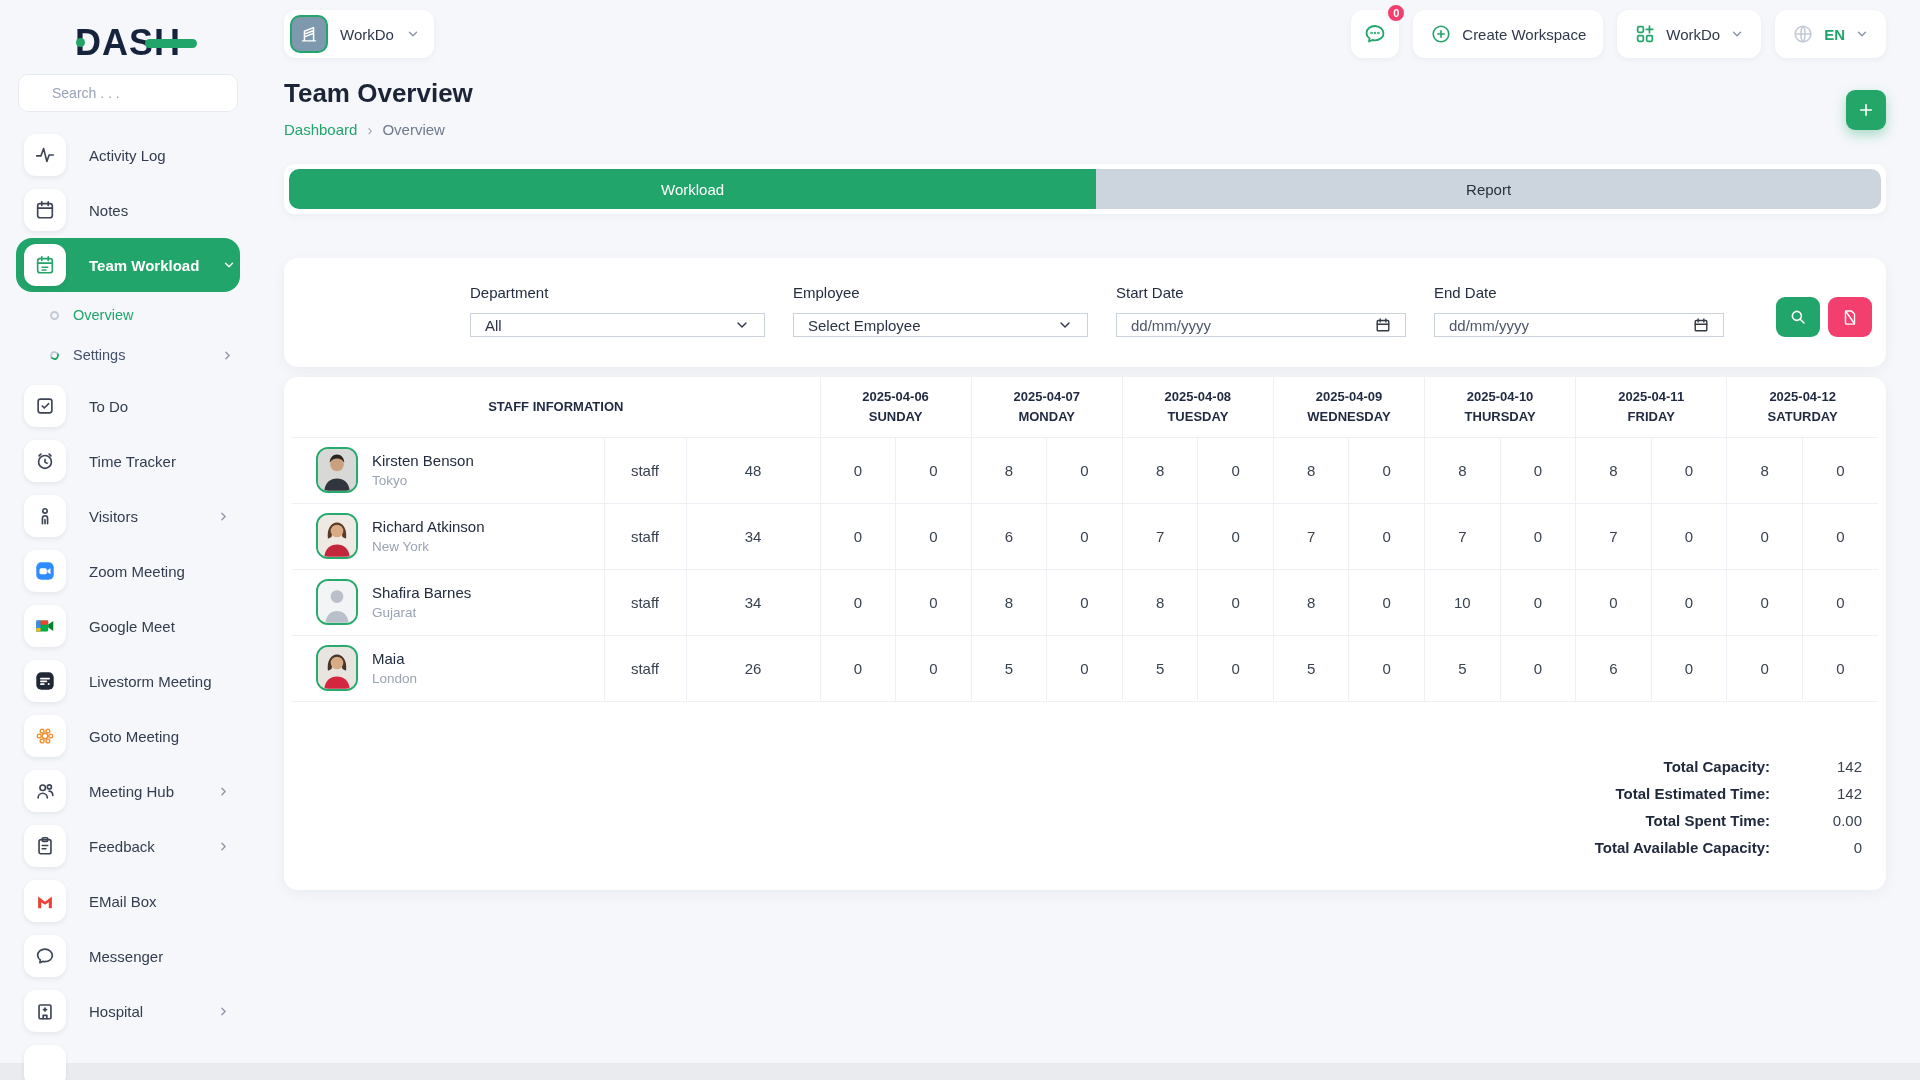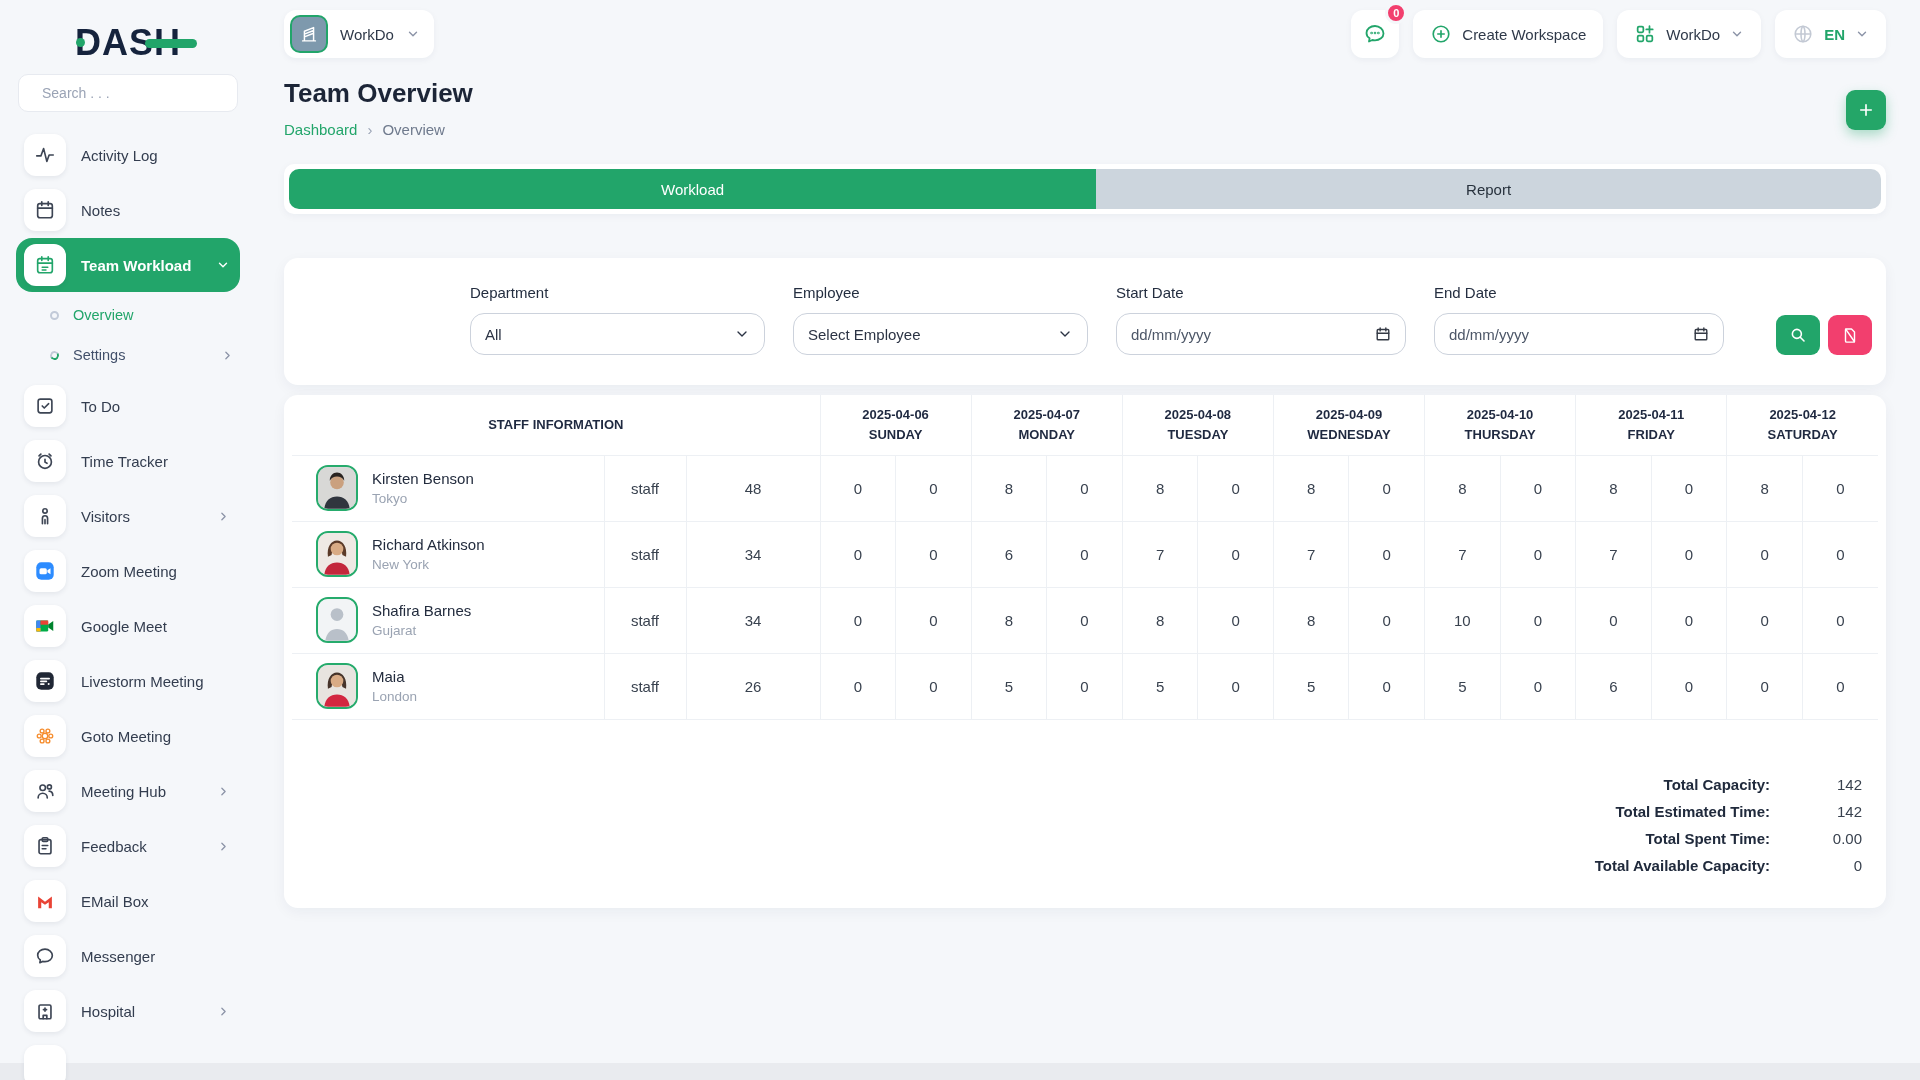--- a/index.html
+++ b/index.html
@@ -9,25 +9,25 @@
 
   
   .bottom-bar{position:absolute;left:0;right:0;bottom:0;height:17px;background:#e9ebef;z-index:0}
 
   
   .sidebar{position:absolute;top:0;left:0;width:256px;height:1080px;padding:0 16px;z-index:2;overflow:hidden}
   .logo{height:64px;display:flex;align-items:flex-end;justify-content:center}
   .logo-inner{position:relative;font-size:36px;font-weight:800;letter-spacing:1px;color:#15233d}
   .logo-inner::before{content:"";position:absolute;left:1px;top:16px;width:9px;height:9px;border-radius:50%;background:#22a56a}
   .logo-inner::after{content:"";position:absolute;right:-16px;top:17px;width:52px;height:9px;border-radius:5px;background:#22a56a}
-  .search-box{height:38px;background:#fff;border:1px solid #e7eaf0;border-radius:10px;display:flex;align-items:center;gap:9px;padding:0 14px;margin:10px 2px 16px}
+  .search-box{height:38px;background:#fff;border:1px solid #e7eaf0;border-radius:10px;display:flex;align-items:center;gap:9px;padding:0 24px;margin:10px 2px 16px}
   .search-box input{border:0;outline:0;flex:1;font:14px "Liberation Sans",sans-serif;color:#55607a;background:transparent}
   .search-box input::placeholder{color:#9aa3b5}
   .nav{display:flex;flex-direction:column}
-  .nav-item{display:flex;align-items:center;gap:15px;padding:6px 10px 6px 8px;border-radius:16px;margin-bottom:1px;cursor:pointer}
+  .nav-item{display:flex;align-items:center;gap:23px;padding:6px 10px 6px 8px;border-radius:16px;margin-bottom:1px;cursor:pointer}
   .tile{width:42px;height:42px;background:#fff;border-radius:12px;box-shadow:0 2px 5px rgba(25,39,70,.08);display:flex;align-items:center;justify-content:center;flex:none}
   .nav-label{font-size:15px;color:#333d4f;white-space:nowrap}
   .nav-item .chev{margin-left:auto}
   .nav-item.active{background:#22a56a}
   .nav-item.active .nav-label{color:#fff;font-weight:700}
   .subnav{padding:2px 0 4px 28px}
   .sub-item{display:flex;align-items:center;gap:14px;padding:12px 6px;font-size:14.5px;color:#42506a;cursor:pointer}
   .ring{width:9px;height:9px;border:2px solid #c2cad8;border-radius:50%;flex:none}
   .ring.half{border-bottom-color:#22a56a;border-right-color:#22a56a;transform:rotate(15deg)}
   .sub-item.current{color:#22a56a}
@@ -56,21 +56,21 @@
 
   .tabs-card{margin-top:26px;background:#fff;border-radius:10px;padding:5px;box-shadow:0 2px 8px rgba(25,39,70,.05)}
   .tabs{display:flex;height:40px;border-radius:10px;overflow:hidden}
   .tab{display:flex;align-items:center;justify-content:center;font-size:15px;cursor:pointer}
   .tab.active{width:50.7%;background:#22a56a;color:#fff}
   .tab.inactive{flex:1;background:#ccd5dd;color:#27313c}
 
   .filter-card{margin-top:44px;background:#fff;border-radius:14px;padding:26px 14px 30px 186px;box-shadow:0 4px 14px rgba(25,39,70,.05);display:flex;gap:28px;align-items:flex-end}
   .field{display:flex;flex-direction:column}
   .f-label{font-size:15px;color:#242e40;margin-bottom:12px}
-  .control{width:295px;height:42px;border:1px solid #ccd2dc;border-radius:14px;background:#fff;display:flex;align-items:center;justify-content:space-between;padding:0 14px;font-size:15px;color:#2b3344;cursor:pointer}
+  .control{width:295px;height:24px;border:1px solid #ccd2dc;border-radius:0;background:#fff;display:flex;align-items:center;justify-content:space-between;padding:0 14px;font-size:15px;color:#2b3344;cursor:pointer}
   .control.date{width:290px;color:#4d5768}
   .filter-actions{display:flex;gap:8px;margin-left:auto}
   .act-btn{width:44px;height:40px;border-radius:9px;display:flex;align-items:center;justify-content:center;cursor:pointer}
   .act-search{background:#22a56a}
   .act-reset{background:#f23f6e}
 
   .table-card{margin-top:10px;background:#fff;border-radius:14px;padding:0 8px 34px;box-shadow:0 4px 14px rgba(25,39,70,.05)}
   table{width:100%;border-collapse:collapse;table-layout:fixed}
   thead th{font-size:13px;font-weight:700;color:#1f2940}
   .gh th{height:60px;border-bottom:1px solid #edf0f4}

